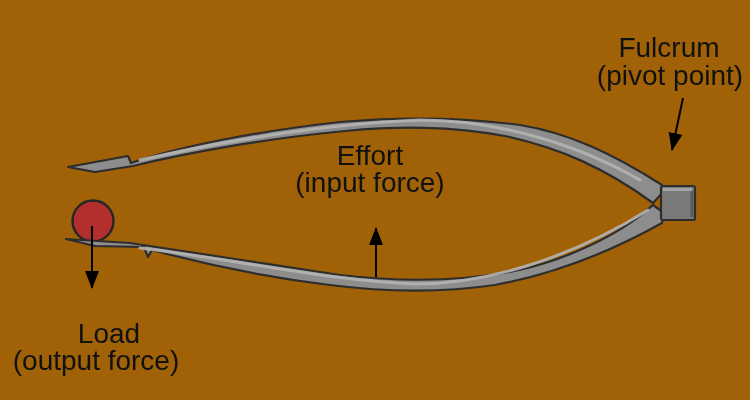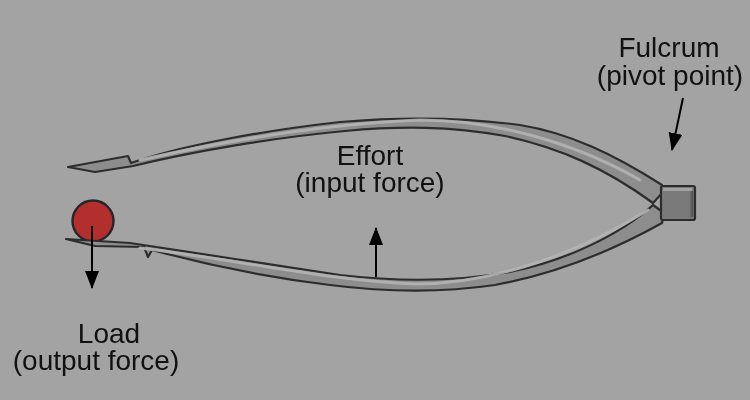--- a/index.html
+++ b/index.html
@@ -8,21 +8,21 @@
     background: #ffffff;
     width: 750px;
     height: 400px;
     overflow: hidden;
     font-family: "Liberation Sans", sans-serif;
   }
   .stage {
     position: relative;
     width: 750px;
     height: 400px;
-    background: #a3a3a3;
+    background: #a16207;
   }
   svg { display: block; }
   .arm-path {
     stroke: #2d2d2d;
     stroke-width: 2.2;
     stroke-linejoin: round;
   }
   .highlight-path {
     fill: none;
     stroke-width: 3;

